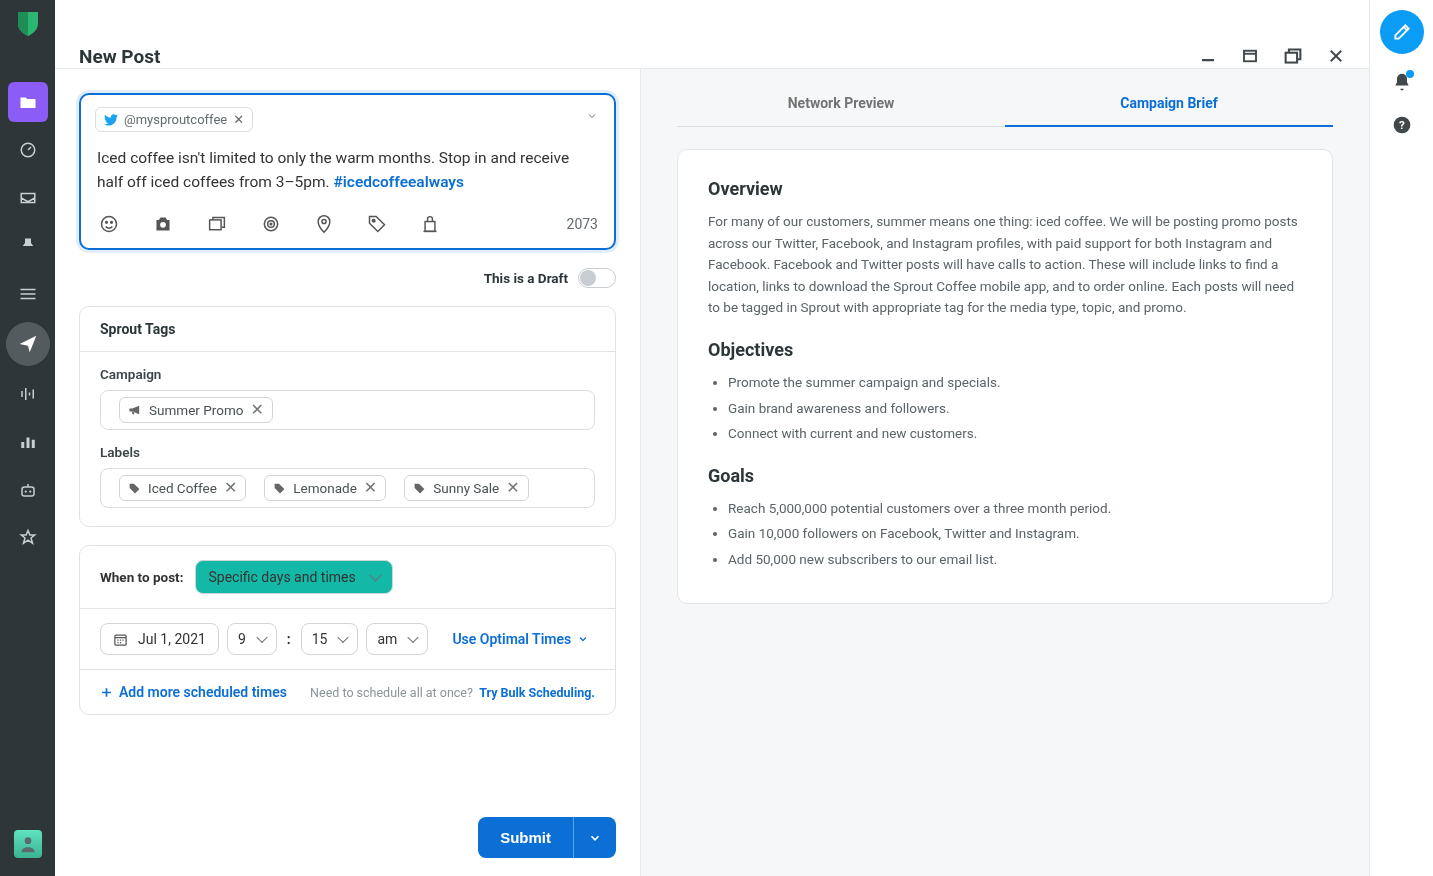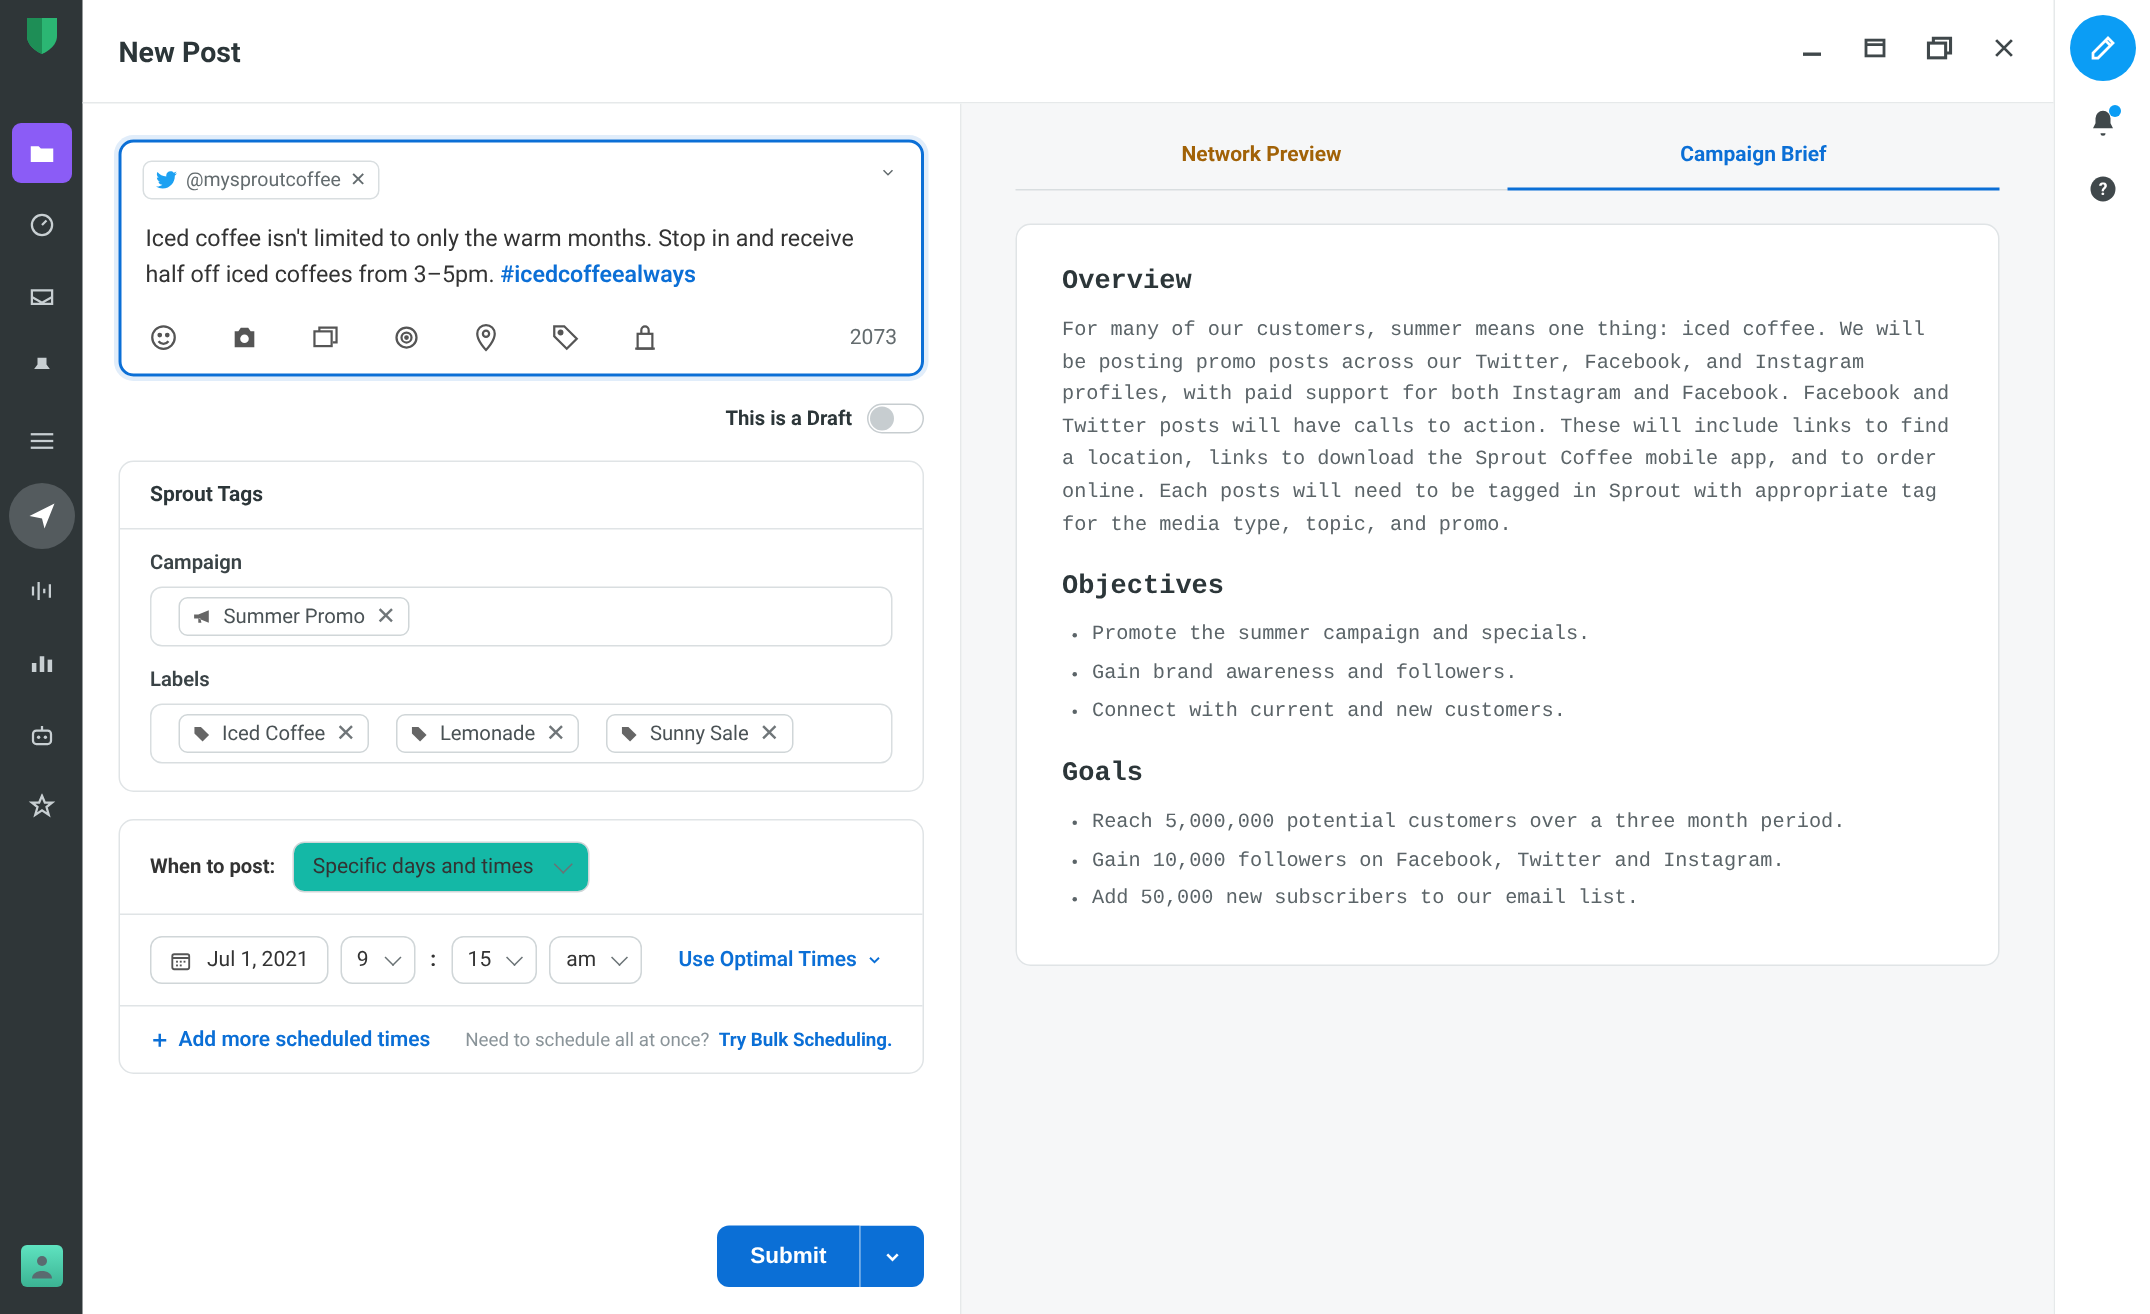--- a/index.html
+++ b/index.html
@@ -10,21 +10,21 @@
 .rail { width: 55px; background: #2f3638; display: flex; flex-direction: column; align-items: center; padding-top: 10px; position: relative; }
 .rail-logo { width: 24px; height: 28px; margin-bottom: 40px; }
 .rail-item { width: 40px; height: 40px; display: flex; align-items: center; justify-content: center; color: #c8cfd2; margin: 4px 0; border-radius: 6px; cursor: pointer; }
 .rail-item.active { background: #8b5cf6; color: #fff; border-radius: 6px; }
 .rail-item.active-publish { background: #545b5e; border-radius: 50%; width: 44px; height: 44px; }
 .rail-avatar { position: absolute; bottom: 18px; width: 28px; height: 28px; border-radius: 4px; background: linear-gradient(180deg,#5fe3c0,#3bb393); display:flex;align-items:center;justify-content:center; overflow:hidden; }
 .rail-avatar svg{width:20px;height:20px;}
 
 
 .modal { flex: 1; display: flex; flex-direction: column; position: relative; }
-.modal-header { height: 69px; border-bottom: 1px solid #e6e9ea; display: flex; align-items: center; padding: 0 24px; }
+.modal-header { height: 69px; border-bottom: 1px solid #e6e9ea; display: flex; align-items: flex-end; padding: 0 24px; }
 .modal-title { font-size: 19px; font-weight: 700; color: #2c3639; flex: 1; }
 .modal-header-actions { display: flex; align-items: center; gap: 24px; color: #40484b; }
 .modal-header-actions span, .modal-header-actions svg { cursor: pointer; }
 
 .modal-body { flex: 1; display: flex; overflow: hidden; }
 
 
 .compose { width: 586px; border-right: 1px solid #e6e9ea; display: flex; flex-direction: column; overflow-y: auto; padding: 24px 24px 0 24px; position: relative; }
 
 .composer-card { border: 2px solid #0b6fd6; border-radius: 10px; box-shadow: 0 0 0 3px rgba(11,111,214,0.12); padding: 0; margin-bottom: 18px; }
@@ -70,23 +70,23 @@
 .muted .lk{color:#0b6fd6; font-weight:700; cursor:pointer;}
 
 .submit-bar{position:absolute; bottom:18px; right:24px; display:flex;}
 .btn-submit{background:#0b6fd6;color:#fff;font-weight:700;font-size:15px;border:none;padding:12px 22px;border-radius:8px 0 0 8px;cursor:pointer;}
 .btn-submit-caret{background:#0b6fd6;color:#fff;border:none;border-left:1px solid rgba(255,255,255,0.35);padding:12px 14px;border-radius:0 8px 8px 0;cursor:pointer; display:flex;align-items:center;}
 .btn-submit-caret svg{width:14px;height:14px;}
 
 
 .preview{flex:1; background:#f6f7f8; padding:18px 36px 0 36px; overflow:auto;}
 .tabs{display:flex; justify-content:center; gap:0; margin-bottom:22px;}
-.tab{width:50%; text-align:center; padding:8px 0 14px 0; font-weight:700; font-size:14px; color:#a16207; border-bottom:1px solid #d9dee0; cursor:pointer;}
+.tab{width:50%; text-align:center; padding:8px 0 14px 0; font-weight:700; font-size:14px; color:#737373; border-bottom:1px solid #d9dee0; cursor:pointer;}
 .tab.active{color:#0b6fd6; border-bottom:2px solid #0b6fd6;}
-.brief{background:#fff; border:1px solid #e0e4e6; border-radius:10px; padding:28px 30px;font-family:Liberation Mono, monospace;}
+.brief{background:#fff; border:1px solid #e0e4e6; border-radius:10px; padding:28px 30px;}
 .brief h3{font-size:18px; font-weight:700; margin:0 0 12px 0; color:#2c3639;}
 .brief h3.mt{margin-top:20px;}
 .brief p, .brief li{font-size:13.5px; line-height:1.6; color:#5b6468;}
 .brief ul{padding-left:20px; margin-top:6px;}
 .brief li{margin-bottom:4px;}
 
 
 .util-rail{width:64px; border-left:1px solid #e6e9ea; display:flex; flex-direction:column; align-items:center; padding-top:10px; gap:18px;}
 .fab{width:44px;height:44px;border-radius:50%;background:#0b9df5;display:flex;align-items:center;justify-content:center;color:#fff;cursor:pointer;}
 .bell-wrap{position:relative;color:#40484b;cursor:pointer;}

